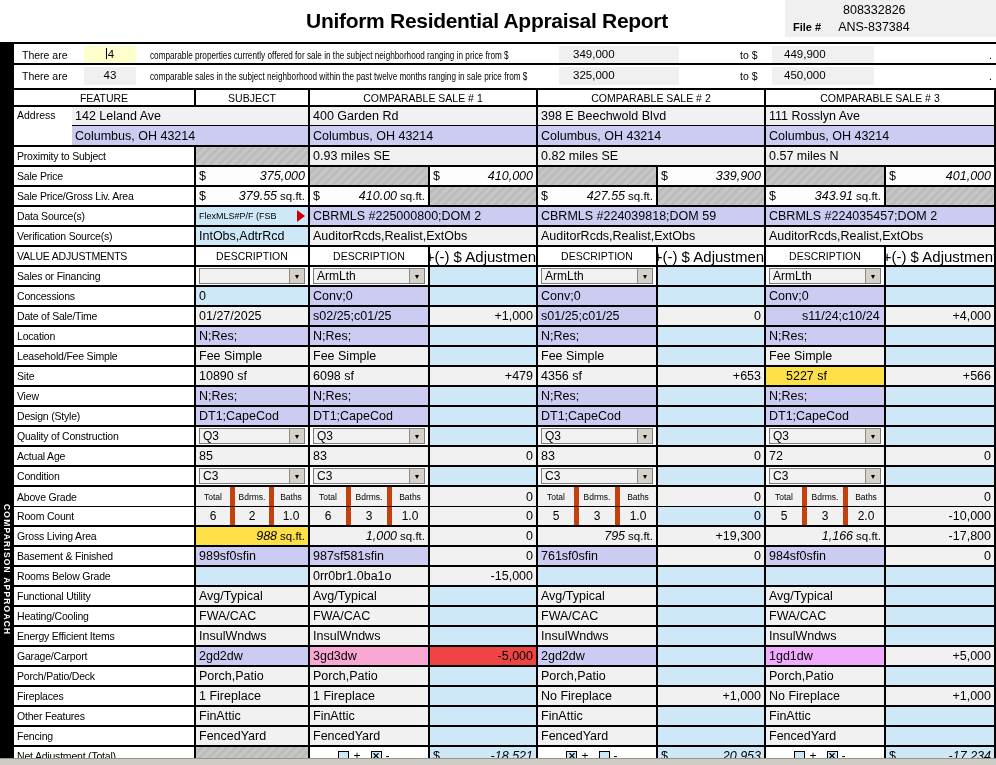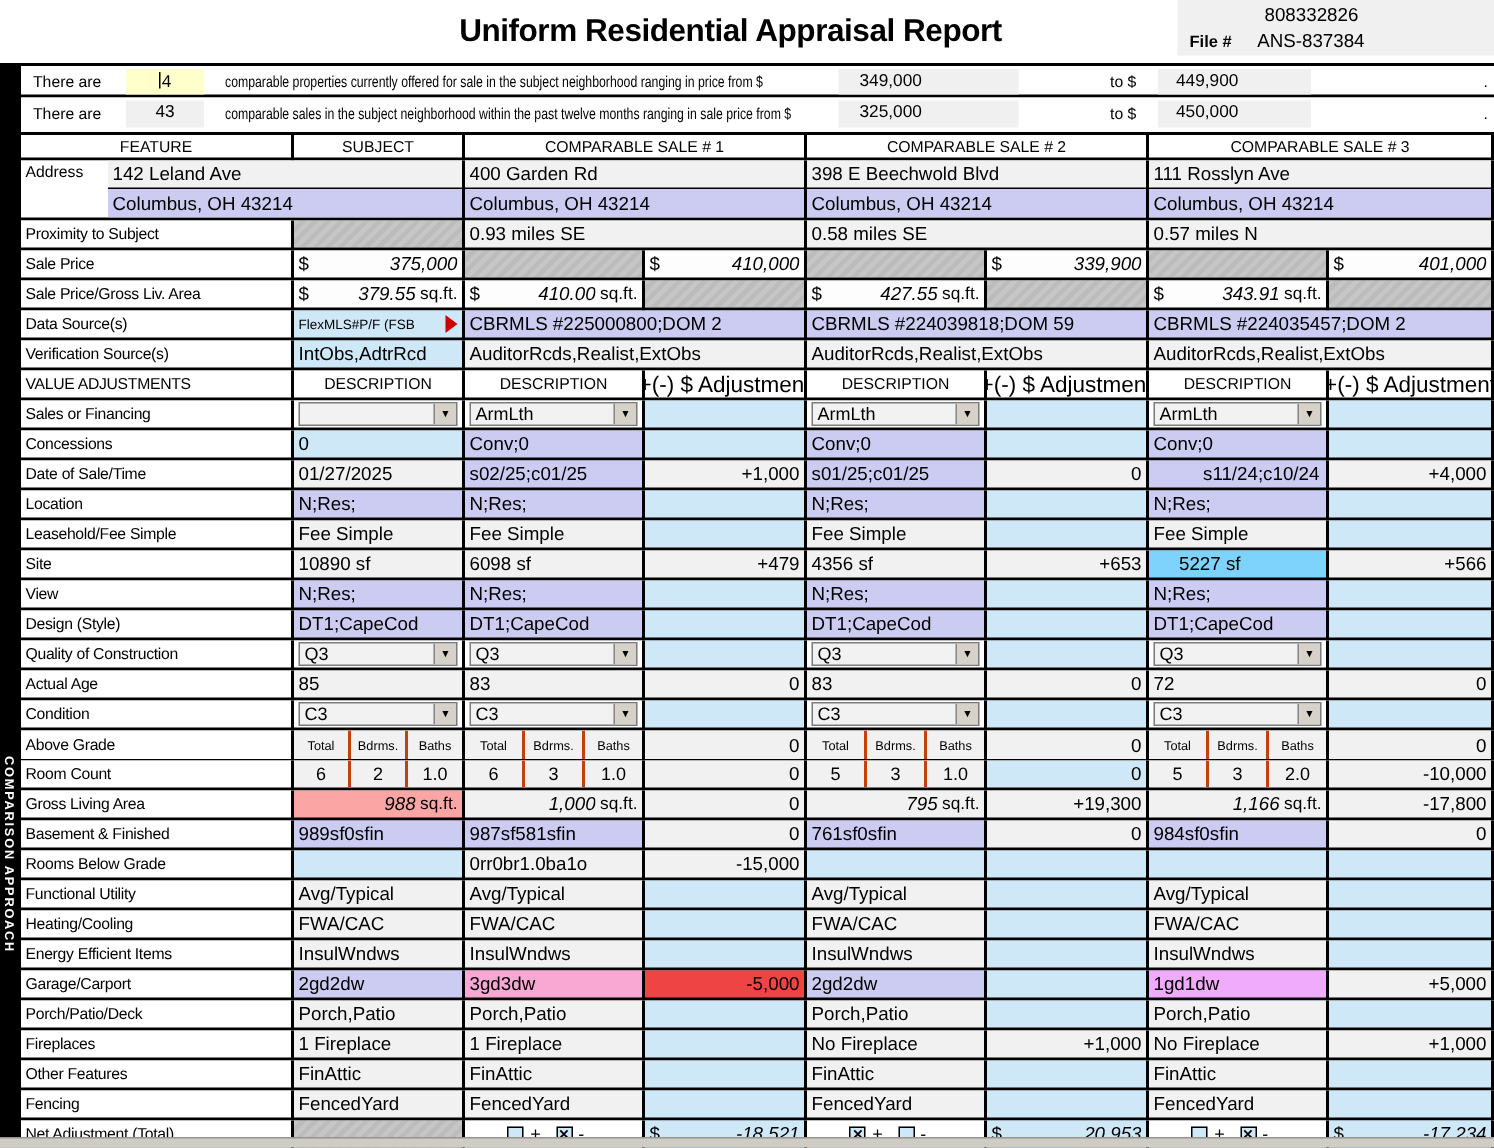--- a/index.html
+++ b/index.html
@@ -90,21 +90,21 @@
     flex:1; height:16px; border:1px solid #7b7b7b; background:#f2f2f2;
     display:flex; align-items:center; font-size:12px; padding-left:3px; overflow:hidden;
   }
   .dd .btn {
     margin-left:auto; width:15px; height:100%; background:#d6d2ca;
     border-left:1px solid #888; display:flex; align-items:center; justify-content:center;
     font-size:7px; flex:none;
   }
   .mini { flex:1; display:flex; height:100%; align-items:stretch; }
   .mini > div {
-    flex:1; border-right:2px solid #c2410c;
+    flex:1; border-right:5px solid #c2410c;
     display:flex; align-items:center; justify-content:center; overflow:hidden;
   }
   .mini > div:last-child { border-right:none; }
   .mini.hd > div { font-size:8.5px; }
   .mini.val > div { font-size:12px; }
   .cb {
     width:11px; height:11px; border:1px solid #000; background:var(--blue);
     display:inline-flex; align-items:center; justify-content:center;
     font-size:9px; font-weight:bold; line-height:1; flex:none;
   }
@@ -183,21 +183,21 @@
     </div>
     <div class="c nopad span2 rspan2">
       <div class="addr-field">
         <span class="addr-line first" style="background: rgb(241, 241, 241);">111 Rosslyn Ave</span>
         <span class="addr-line" style="background: rgb(204, 204, 242);">Columbus, OH 43214</span>
       </div>
     </div>
     <div class="c lab">Proximity to Subject</div>
     <div class="c shade"></div>
     <div class="c span2" style="background: rgb(241, 241, 241);">0.93 miles SE</div>
-    <div class="c span2" style="background: rgb(241, 241, 241);">0.58 miles SE</div>
+    <div class="c span2" style="background: rgb(241, 241, 241);">0.82 miles SE</div>
     <div class="c span2" style="background: rgb(241, 241, 241);">0.57 miles N</div>
     <div class="c lab">Sale Price</div>
     <div class="c" style="background: rgb(253, 253, 253);">
       <span class="cur">$</span>
       <span class="amt">375,000</span>
     </div>
     <div class="c shade"></div>
     <div class="c" style="background: rgb(253, 253, 253);">
       <span class="cur">$</span>
       <span class="amt">410,000</span>
@@ -318,21 +318,21 @@
     <div class="c" style="background: rgb(241, 241, 241);">Fee Simple</div>
     <div class="c right" style="background: rgb(207, 232, 247);"></div>
     <div class="c" style="background: rgb(241, 241, 241);">Fee Simple</div>
     <div class="c right" style="background: rgb(207, 232, 247);"></div>
     <div class="c lab">Site</div>
     <div class="c" style="background: rgb(241, 241, 241);">10890 sf</div>
     <div class="c" style="background: rgb(241, 241, 241);">6098 sf</div>
     <div class="c right" style="background: rgb(241, 241, 241);">+479</div>
     <div class="c" style="background: rgb(241, 241, 241);">4356 sf</div>
     <div class="c right" style="background: rgb(241, 241, 241);">+653</div>
-    <div class="c" style="background: #7dd3fc; padding-left: 20px;">5227 sf</div>
+    <div class="c" style="background: #fde047; padding-left: 20px;">5227 sf</div>
     <div class="c right" style="background: rgb(241, 241, 241);">+566</div>
     <div class="c lab">View</div>
     <div class="c" style="background: rgb(204, 204, 242);">N;Res;</div>
     <div class="c" style="background: rgb(204, 204, 242);">N;Res;</div>
     <div class="c right" style="background: rgb(207, 232, 247);"></div>
     <div class="c" style="background: rgb(204, 204, 242);">N;Res;</div>
     <div class="c right" style="background: rgb(207, 232, 247);"></div>
     <div class="c" style="background: rgb(204, 204, 242);">N;Res;</div>
     <div class="c right" style="background: rgb(207, 232, 247);"></div>
     <div class="c lab">Design (Style)</div>
@@ -465,21 +465,21 @@
     <div class="c right" style="background: rgb(207, 232, 247);">0</div>
     <div class="c nopad" style="background: rgb(241, 241, 241);">
       <div class="mini val">
         <div>5</div>
         <div>3</div>
         <div>2.0</div>
       </div>
     </div>
     <div class="c right" style="background: rgb(241, 241, 241);">-10,000</div>
     <div class="c lab">Gross Living Area</div>
-    <div class="c" style="background: #fca5a5;">
+    <div class="c" style="background: #fde047;">
       <span class="amt">988</span>
       <span class="suf">sq.ft.</span>
     </div>
     <div class="c" style="background: rgb(241, 241, 241);">
       <span class="amt">1,000</span>
       <span class="suf">sq.ft.</span>
     </div>
     <div class="c right" style="background: rgb(241, 241, 241);">0</div>
     <div class="c" style="background: rgb(241, 241, 241);">
       <span class="amt">795</span>

